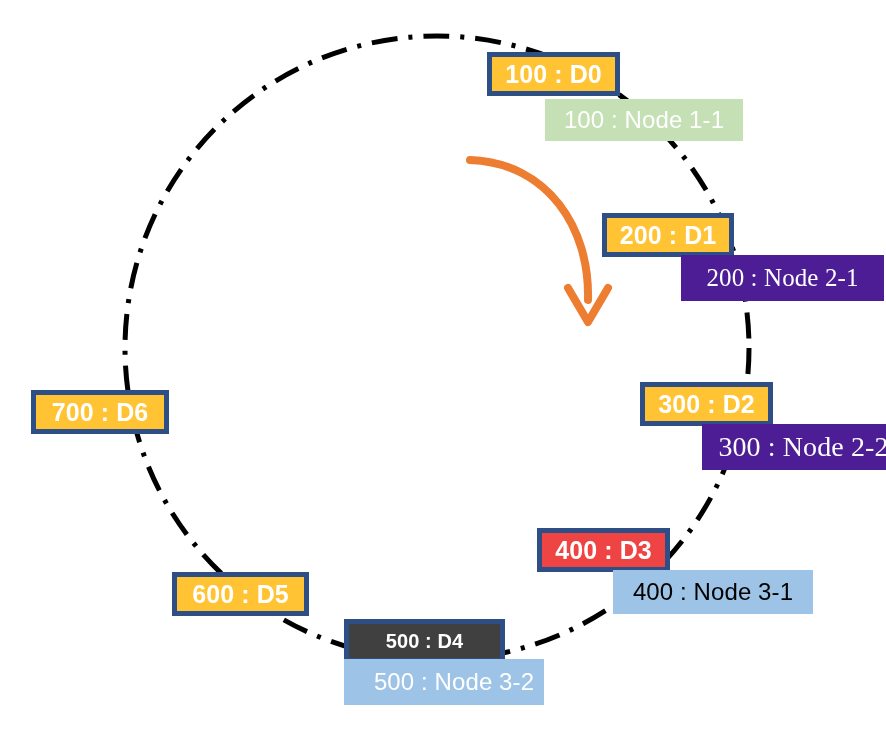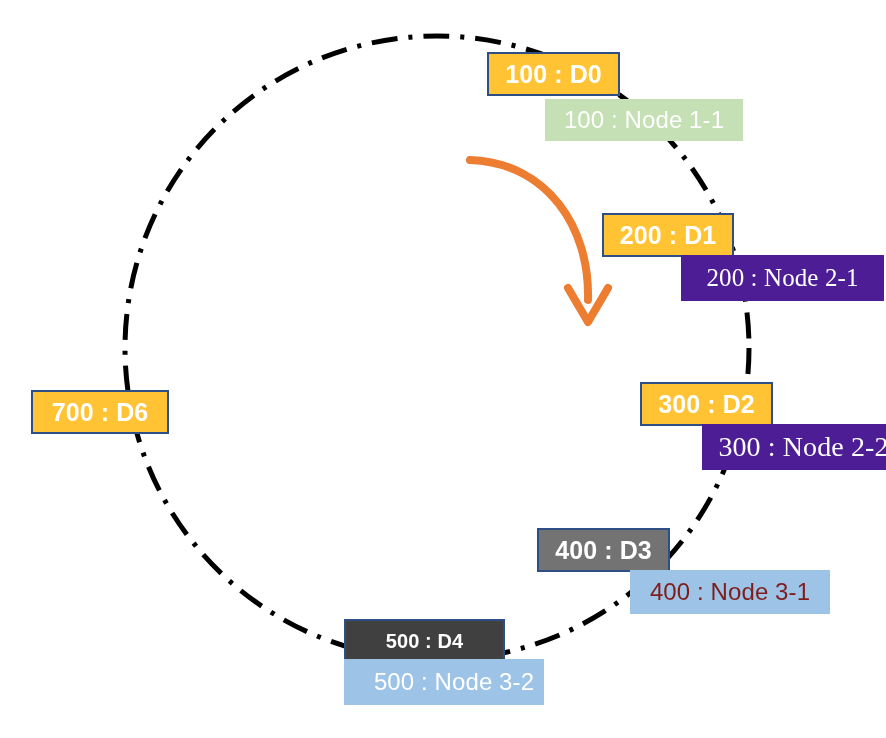--- a/index.html
+++ b/index.html
@@ -29,21 +29,21 @@
     position: absolute;
     display: flex;
     align-items: center;
     box-sizing: border-box;
     color: #ffffff;
     white-space: nowrap;
     letter-spacing: 0.1px;
   }
   .box-slot {
     background: #FFC333;
-    border: 2px solid #1d4ed8;
+    border: 5px solid #1d4ed8;
     font-weight: bold;
     justify-content: center;
   }
   .box-node {
     border: 0;
     font-weight: normal;
     justify-content: center;
     margin-left: 36px;
   }
   .node-green-pale { background: #C5E0B4; }
@@ -60,23 +60,24 @@
 
     <g>
       <path id="arrow-path" d="M 470,160 C 548,163 590,228 588,300" fill="none" stroke="#ED7D31" stroke-width="8" stroke-linecap="round"></path>
       <path id="arrow-head" d="M 568,288 L 588,322 L 608,288" fill="none" stroke="#ED7D31" stroke-width="8" stroke-linecap="round" stroke-linejoin="round"></path>
     </g>
   </svg>
 
   <div class="box box-slot" style="left: 487px; top: 52px; width: 133px; height: 44px; font-size: 25px; color: rgb(255, 255, 255); background: rgb(255, 195, 51); border-color: rgb(46, 79, 134);">100 : D0</div>
   <div class="box box-slot" style="left: 602px; top: 213px; width: 132px; height: 44px; font-size: 25px; color: rgb(255, 255, 255); background: rgb(255, 195, 51); border-color: rgb(46, 79, 134);">200 : D1</div>
   <div class="box box-slot" style="left: 640px; top: 382px; width: 133px; height: 44px; font-size: 25px; color: rgb(255, 255, 255); background: rgb(255, 195, 51); border-color: rgb(46, 79, 134);">300 : D2</div>
-  <div class="box box-slot" style="left: 537px; top: 528px; width: 133px; height: 44px; font-size: 25px; color: rgb(255, 255, 255); background: #737373; border-color: rgb(46, 79, 134);">400 : D3</div>
+  <div class="box box-slot" style="left: 537px; top: 528px; width: 133px; height: 44px; font-size: 25px; color: rgb(255, 255, 255); background: #ef4444; border-color: rgb(46, 79, 134);">400 : D3</div>
   <div class="box box-slot" style="left: 344px; top: 619px; width: 161px; height: 44px; font-size: 20px; color: rgb(255, 255, 255); background: #404040; border-color: rgb(46, 79, 134);">500 : D4</div>
+  <div class="box box-slot" style="left: 172px; top: 572px; width: 137px; height: 44px; font-size: 25px; color: rgb(255, 255, 255); background: rgb(255, 195, 51); border-color: rgb(46, 79, 134);">600 : D5</div>
   <div class="box box-slot" style="left: 31px; top: 390px; width: 138px; height: 44px; font-size: 25px; color: rgb(255, 255, 255); background: rgb(255, 195, 51); border-color: rgb(46, 79, 134);">700 : D6</div>
 
   <div class="box box-node node-green-pale" style="left: 509px; top: 99px; width: 198px; height: 42px; font-size: 24px; color: rgb(255, 255, 255);">100 : Node 1-1</div>
   <div class="box box-node node-green" style="left: 645px; top: 255px; width: 203px; height: 46px; font-size: 25px; color: rgb(255, 255, 255);">200 : Node 2-1</div>
   <div class="box box-node node-green" style="left: 666px; top: 424px; width: 203px; height: 46px; font-size: 28px; color: rgb(255, 255, 255);">300 : Node 2-2</div>
-  <div class="box box-node node-blue" style="left: 594px; top: 570px; width: 200px; height: 44px; font-size: 24px; color: #7f1d1d;">400 : Node 3-1</div>
+  <div class="box box-node node-blue" style="left: 577px; top: 570px; width: 200px; height: 44px; font-size: 24px; color: #000000;">400 : Node 3-1</div>
   <div class="box box-node node-blue" style="left: 308px; top: 659px; width: 200px; height: 46px; font-size: 24px; color: rgb(255, 255, 255); padding-left: 20px;">500 : Node 3-2</div>
 
 </div>
 
 </body></html>

